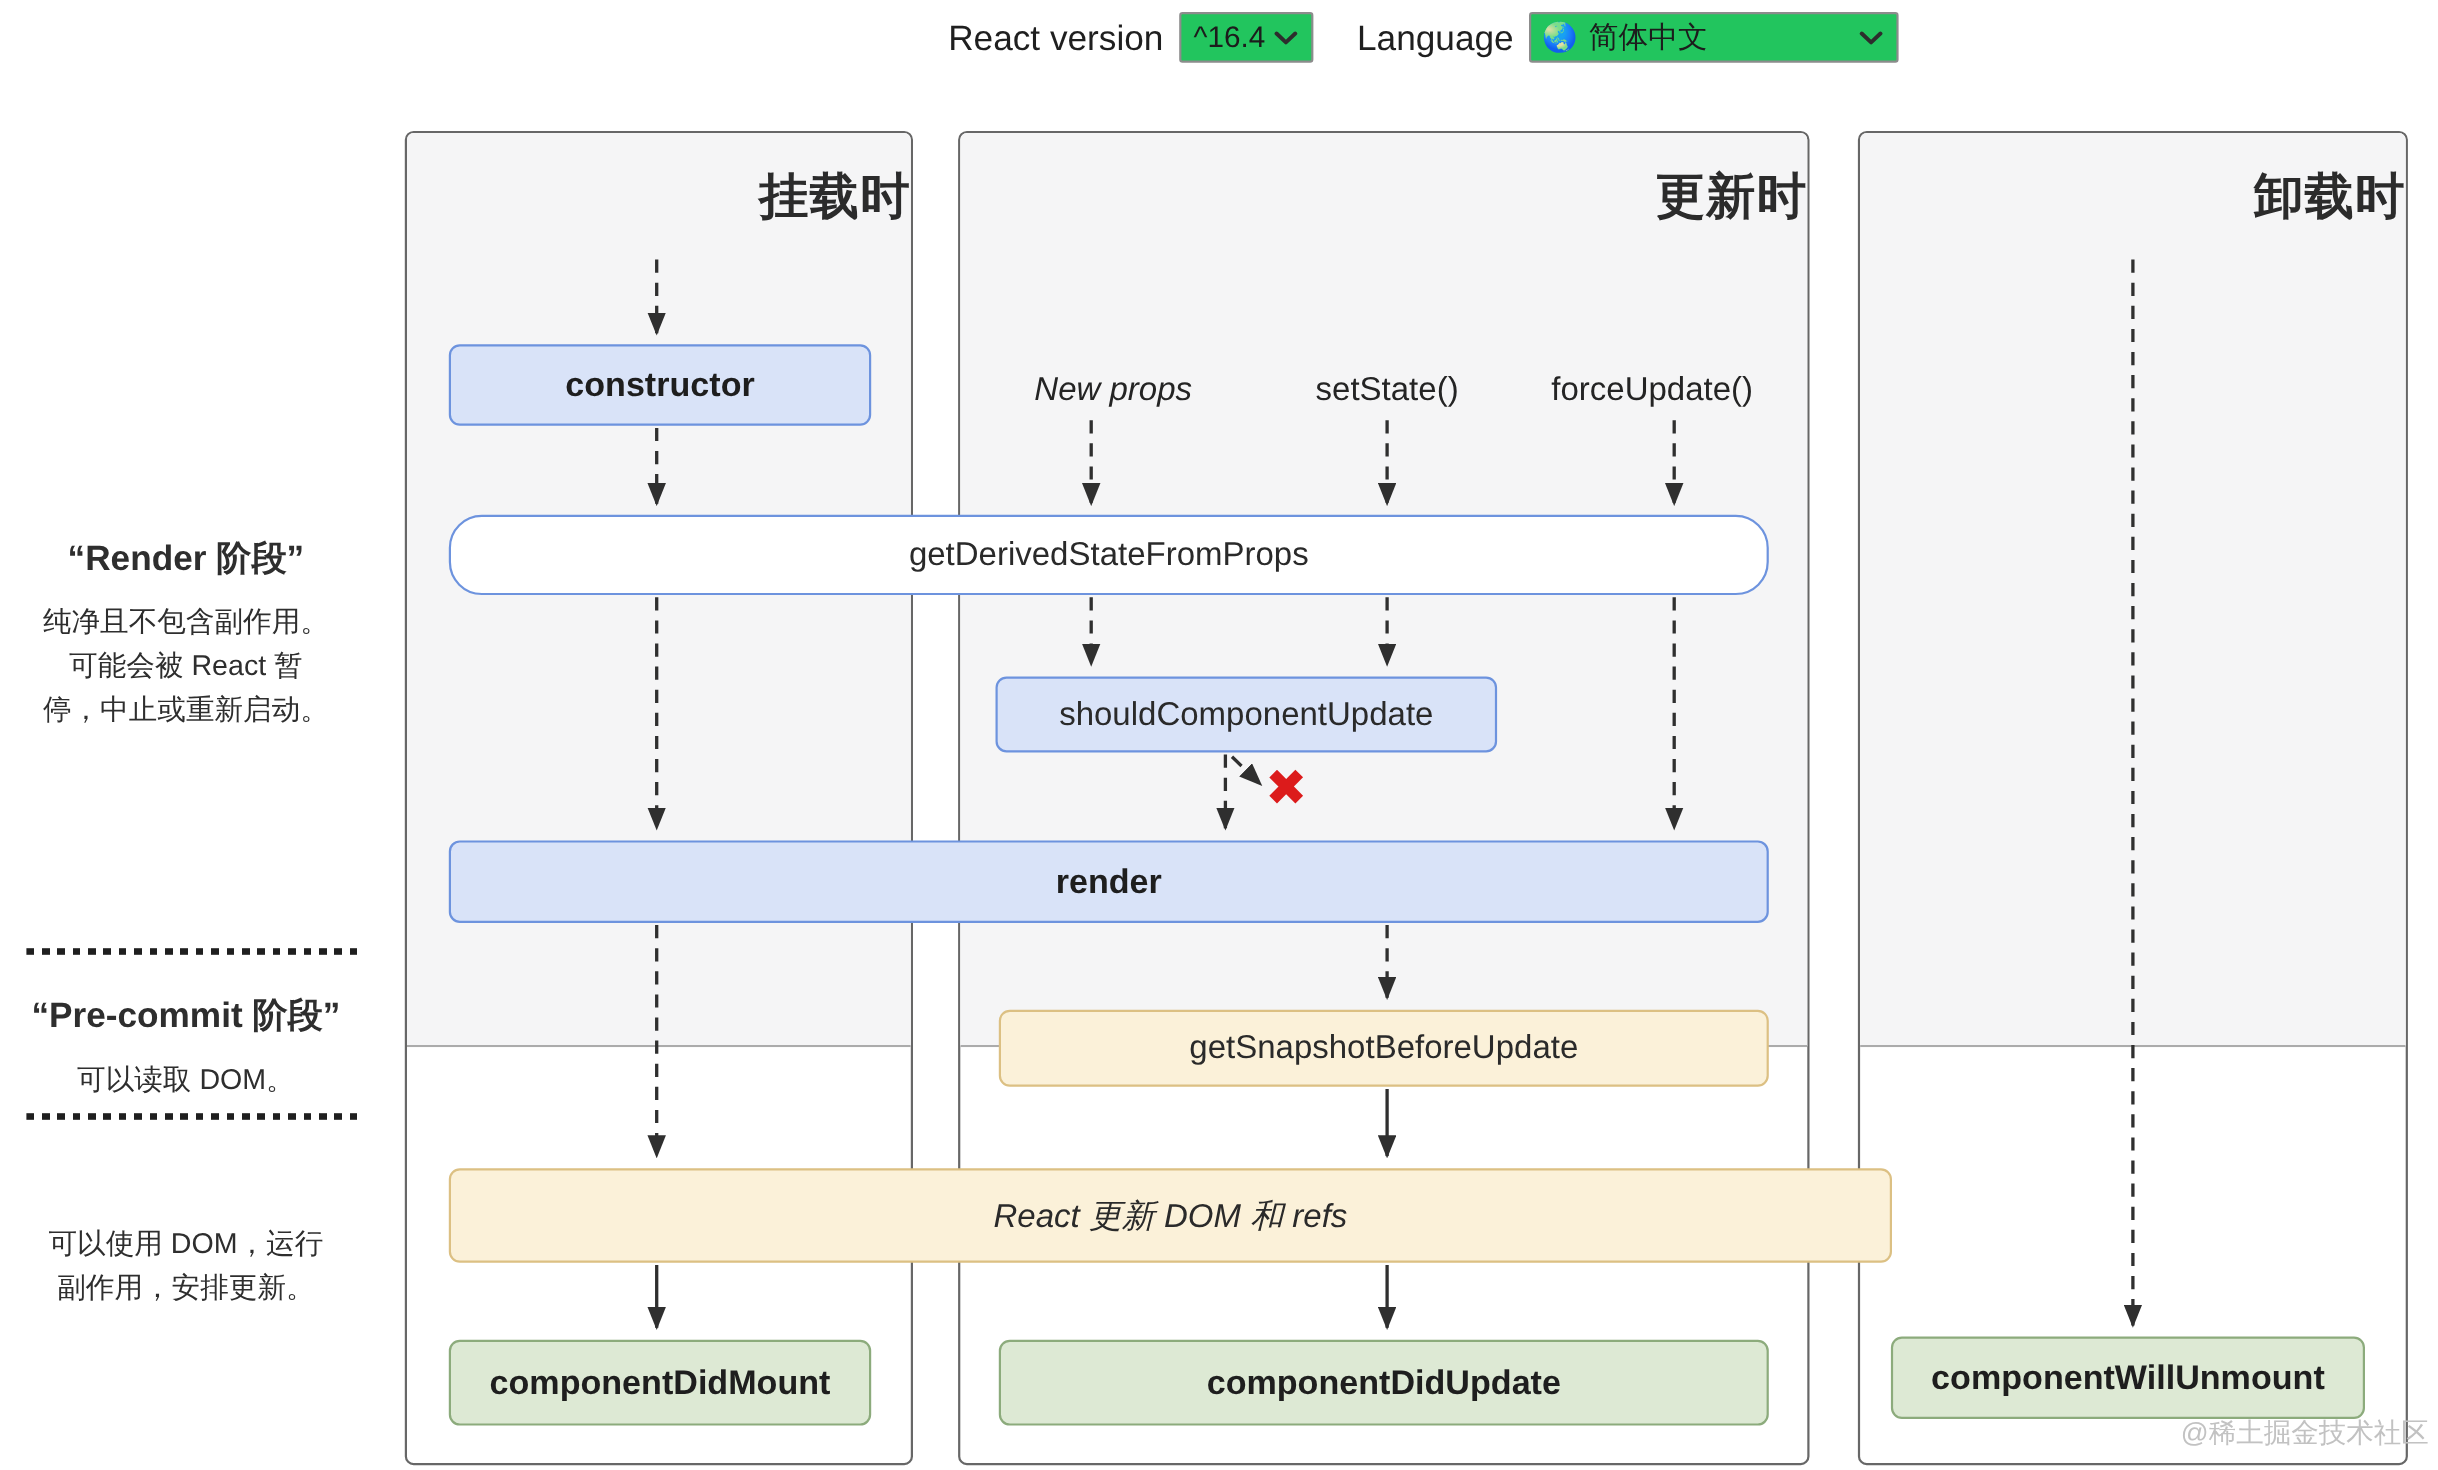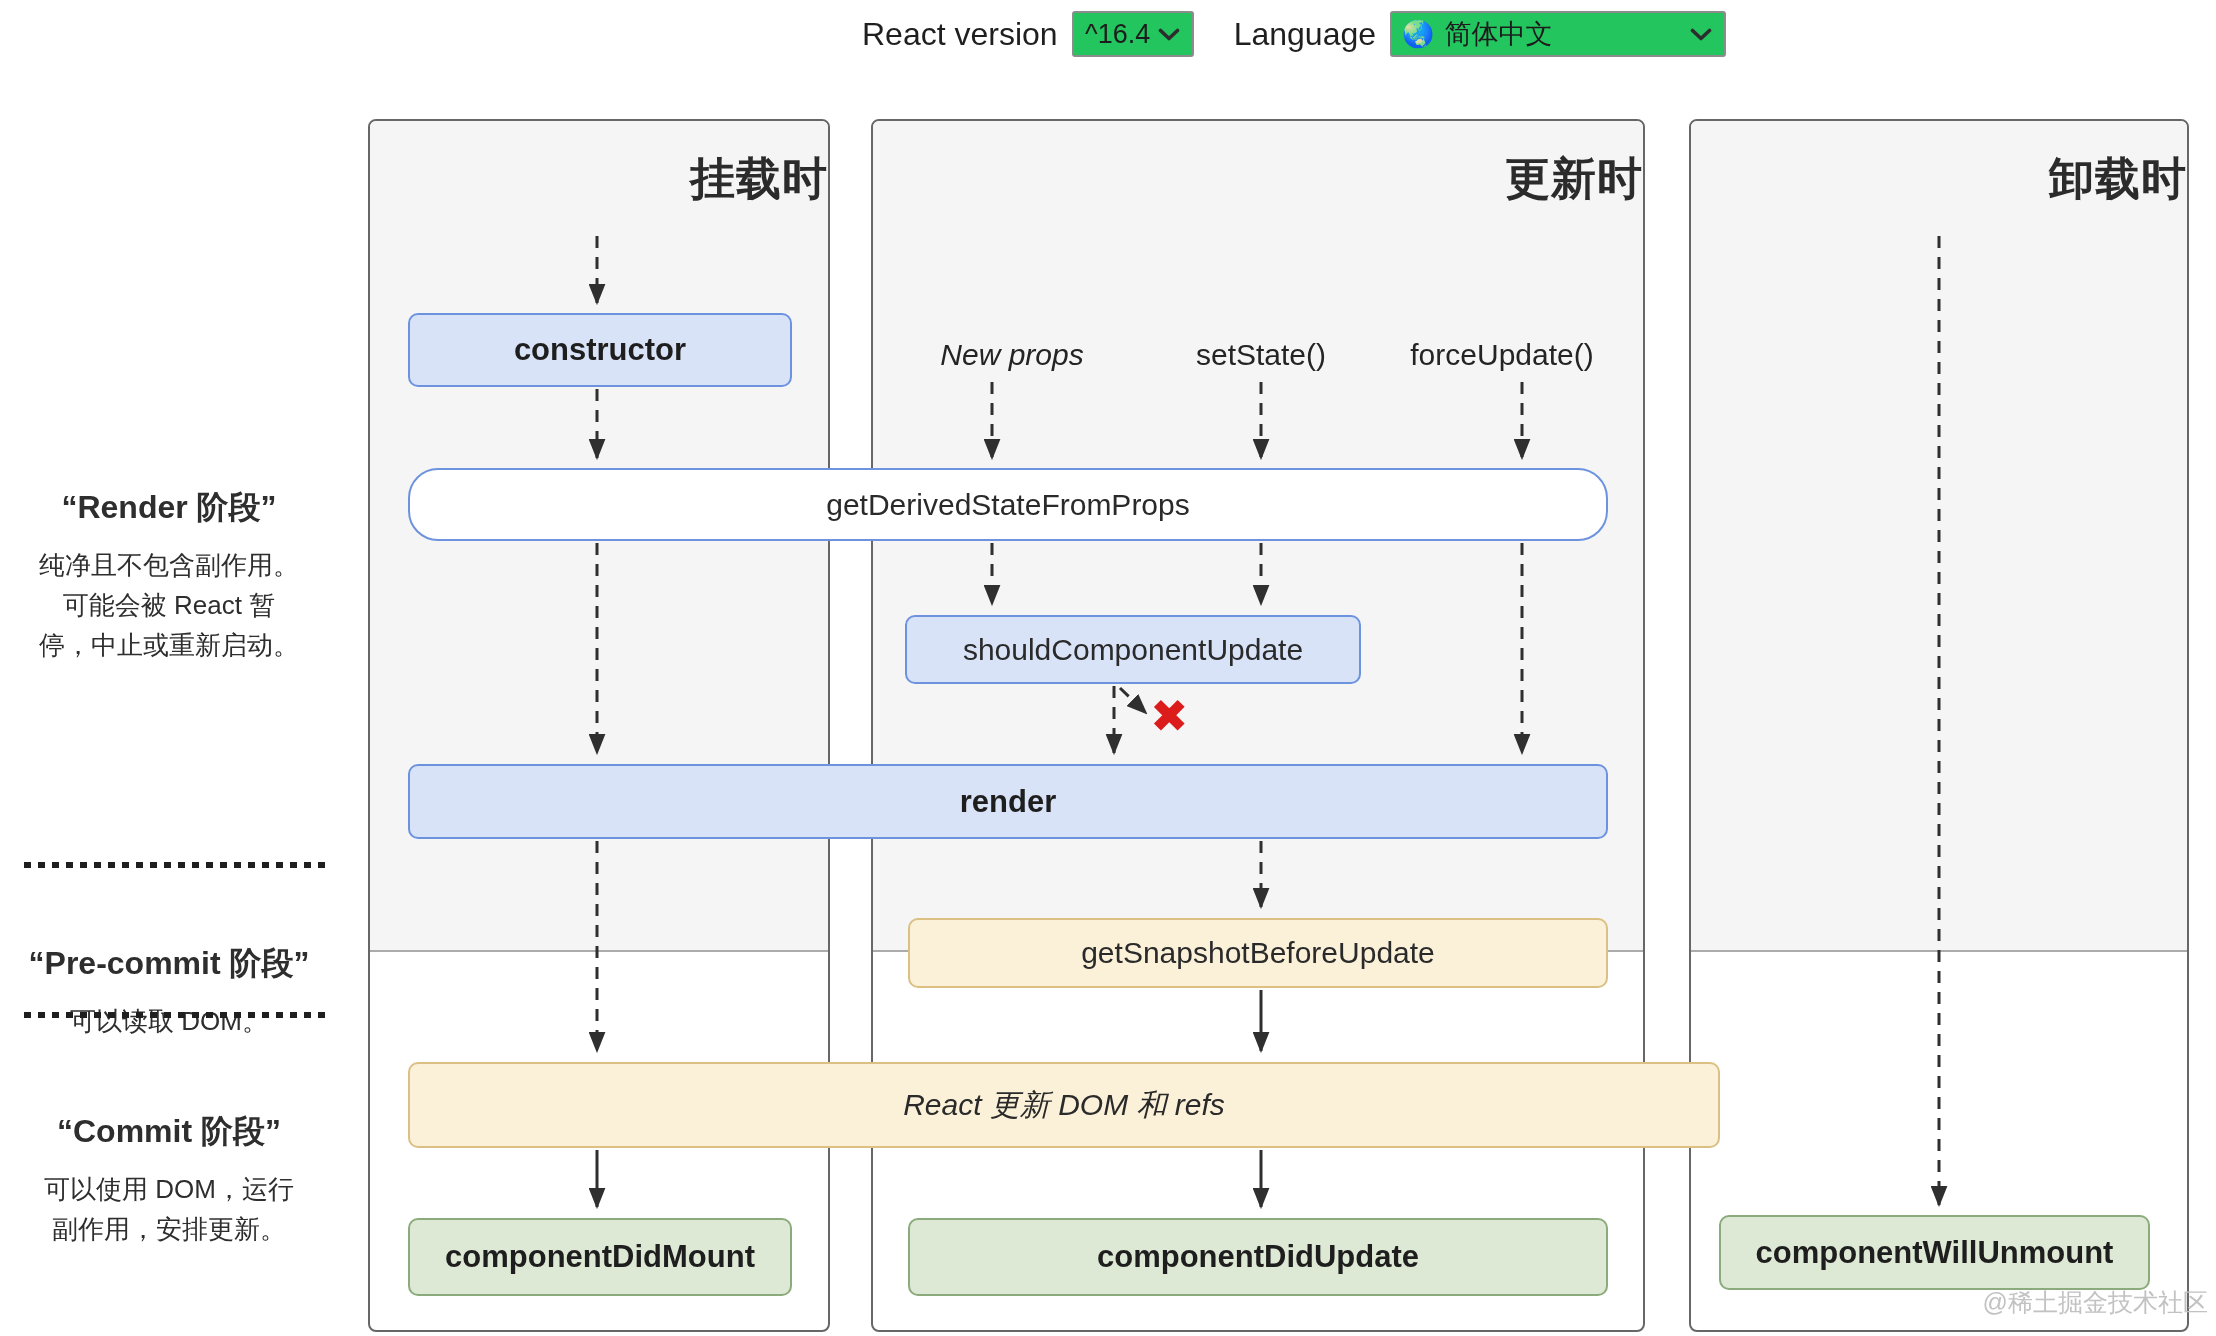--- a/index.html
+++ b/index.html
@@ -99,31 +99,30 @@
   <div class="ttl">“Render 阶段”</div>
   <div class="body">
     <div>纯净且不包含副作用。</div>
     <div>可能会被 React 暂</div>
     <div>停，中止或重新启动。</div>
   </div>
 </div>
 
 <div class="dotted-divider" style="top:862px;"></div>
 
-<div class="phase-note" style="top:902px;margin-top:40px;">
+<div class="phase-note" style="top:902px;">
   <div class="ttl">“Pre-commit 阶段”</div>
   <div class="body">
     <div>可以读取 DOM。</div>
   </div>
 </div>
 
 <div class="dotted-divider" style="top:1012px;"></div>
 
 <div class="phase-note" style="top:1110px;">
-  <div class="ttl">“Commit 阶段”</div>
   <div class="body">
     <div>可以使用 DOM，运行</div>
     <div>副作用，安排更新。</div>
   </div>
 </div>
 
 <div class="panel" style="left:368px;width:462px;">
   <div class="phase-bg"></div>
   <h2>挂载时</h2>
 </div>

